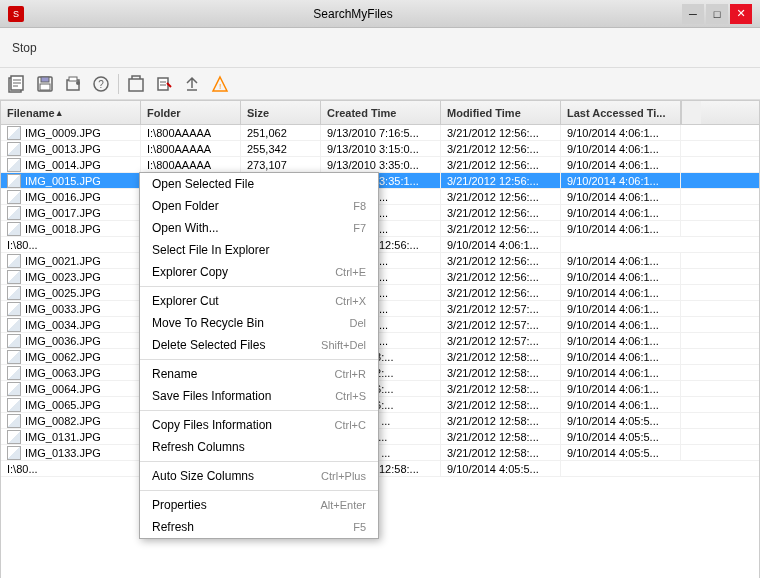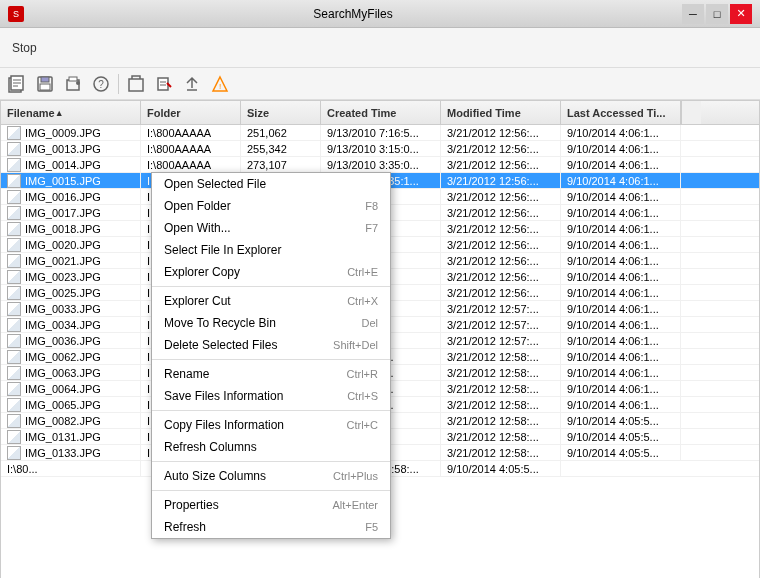--- a/index.html
+++ b/index.html
@@ -102,21 +102,21 @@
       display: flex;
       align-items: center;
       border-right: 1px solid #f0f0f0;
     }
     .file-icon { width: 14px; height: 14px; background: #ddd; margin-right: 4px; flex-shrink: 0; display: inline-block; }
     .img-icon { background: linear-gradient(135deg, #fff 50%, #e0e8f0 50%); border: 1px solid #aaa; }
     
     #context-menu {
       position: absolute;
       top: 172px;
-      left: 151px;
+      left: 139px;
       background: white;
       border: 1px solid #aaa;
       box-shadow: 2px 2px 8px rgba(0,0,0,0.3);
       width: 240px;
       z-index: 100;
       font-size: 12px;
     }
     .ctx-item {
       padding: 4px 12px;
       cursor: pointer;
@@ -309,24 +309,20 @@
         <span class="file-icon img-icon"></span>
         <span>IMG_0018.JPG</span>
       </div>
       <div class="file-cell">I:\80...</div>
       <div class="file-cell"></div>
       <div class="file-cell">010 3:37:3...</div>
       <div class="file-cell">3/21/2012 12:56:...</div>
       <div class="file-cell">9/10/2014 4:06:1...</div>
     </div>
         <div class="file-row">
-      <div class="file-cell">
-        <span class="file-icon img-icon"></span>
-        <span>IMG_0020.JPG</span>
-      </div>
       <div class="file-cell">I:\80...</div>
       <div class="file-cell"></div>
       <div class="file-cell">010 6:33:3...</div>
       <div class="file-cell">3/21/2012 12:56:...</div>
       <div class="file-cell">9/10/2014 4:06:1...</div>
     </div>
         <div class="file-row">
       <div class="file-cell">
         <span class="file-icon img-icon"></span>
         <span>IMG_0021.JPG</span>

